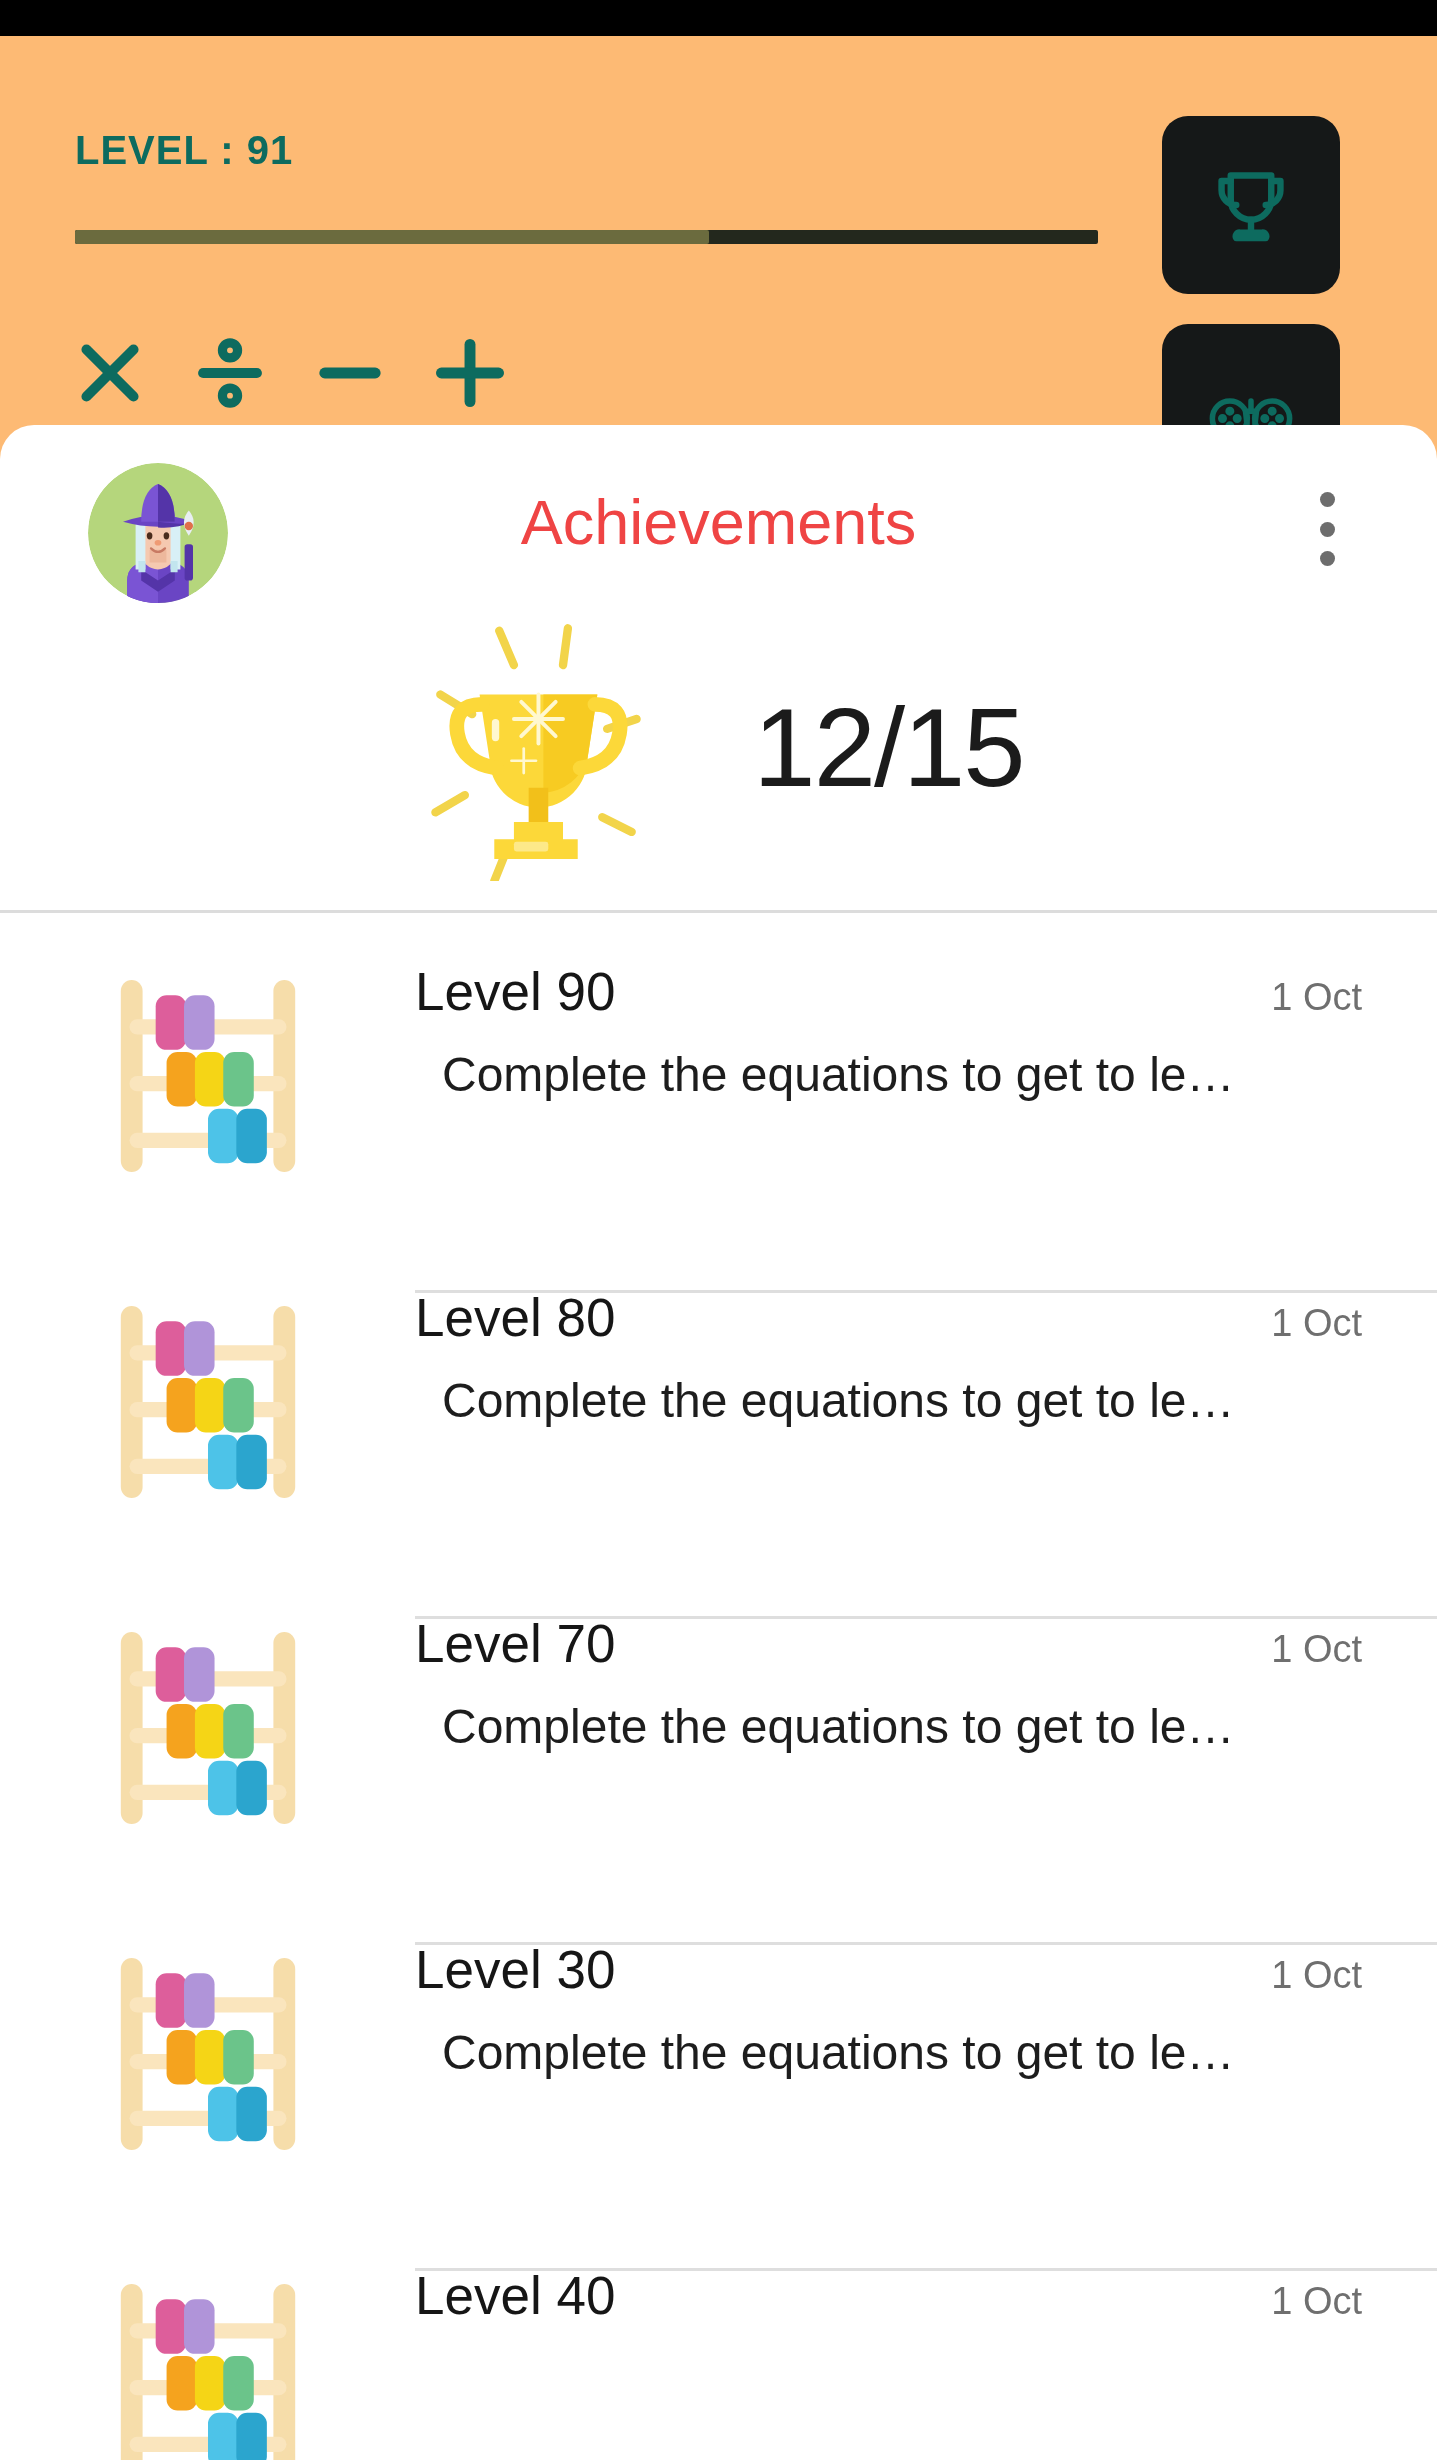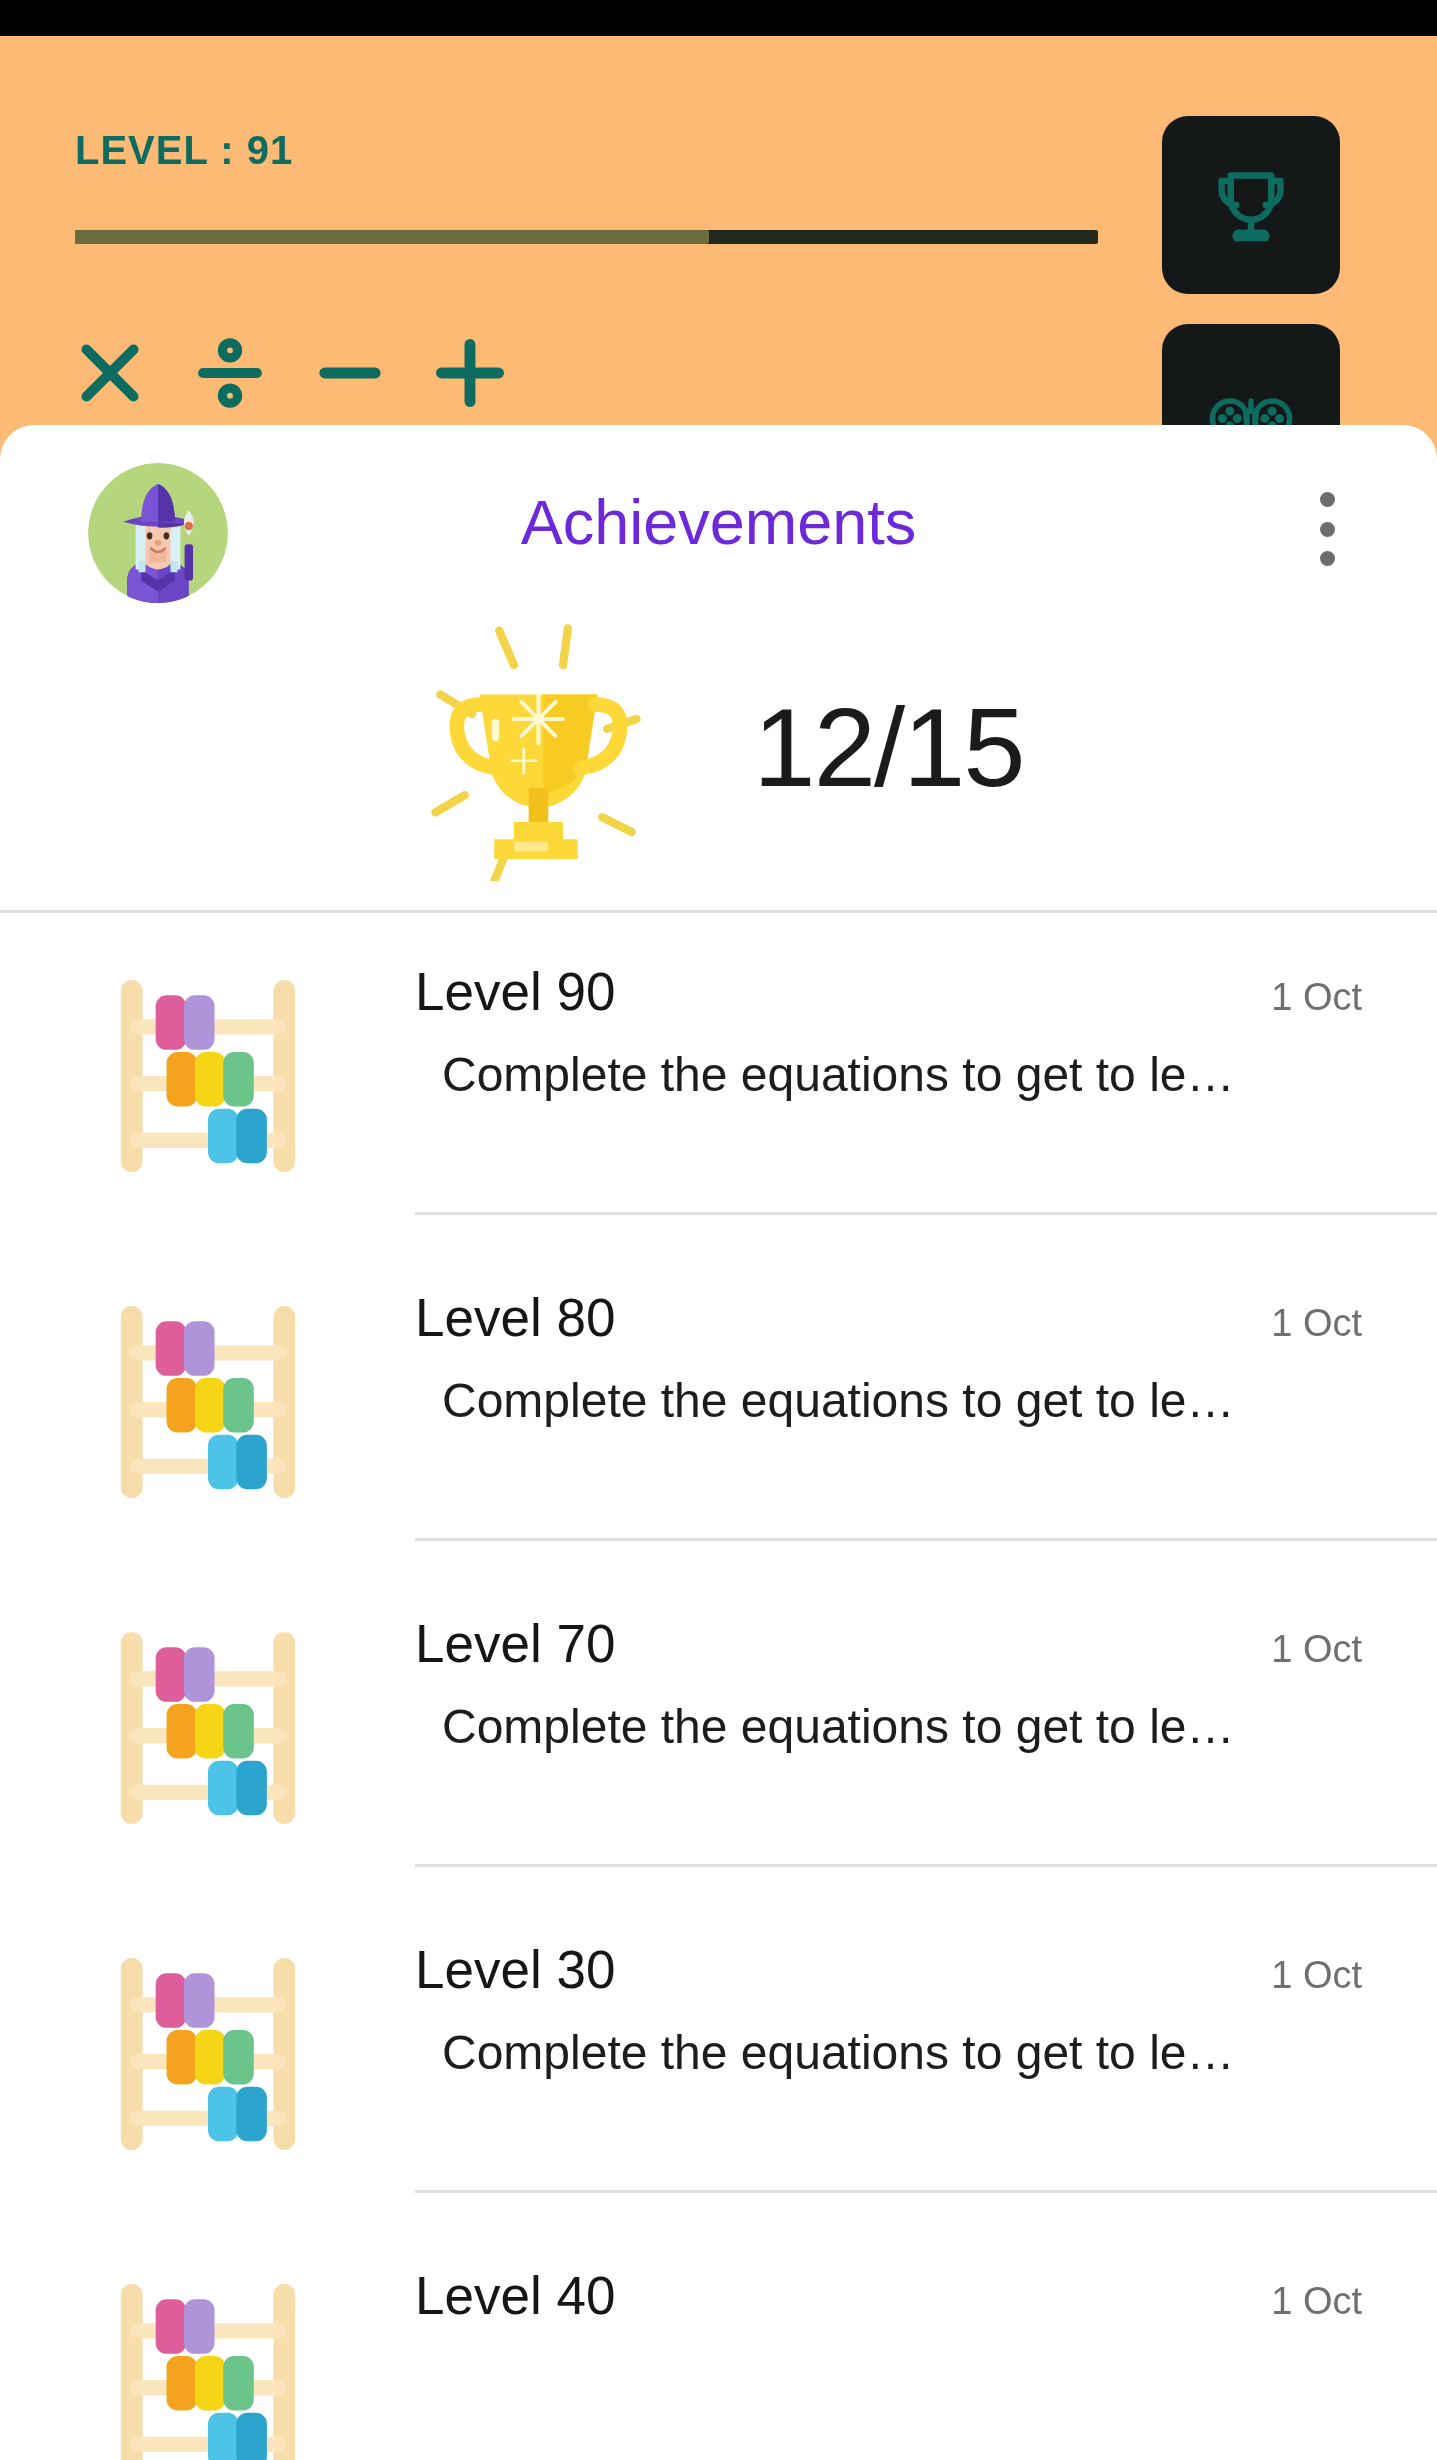--- a/index.html
+++ b/index.html
@@ -69,21 +69,21 @@
   #avatar {
     position:absolute; left:88px; top:38px;
     width:140px; height:140px; border-radius:50%;
     overflow:hidden;
   }
   #avatar svg { width:140px; height:140px; display:block; }
 
   #page-title {
     position:absolute; left:0; top:0; width:100%;
     text-align:center; line-height:195px;
-    font-size:63px; color:#6d28d9; font-weight:400;
+    font-size:63px; color:#ef4444; font-weight:400;
   }
 
   #overflow-menu {
     position:absolute; right:75px; top:63px;
     width:70px; height:82px;
     display:flex; flex-direction:column; align-items:center;
     justify-content:space-between; padding:4px 0;
   }
   #overflow-menu span {
     display:block; width:15px; height:15px; border-radius:50%;
@@ -116,21 +116,21 @@
   }
   .row-icon-wrap {
     flex:none; width:415px;
     display:flex; align-items:center; justify-content:center;
     height:326px;
   }
   .abacus { width:218px; height:218px; display:block; }
 
   .row-body {
     flex:1; position:relative; padding-right:75px;
-    height:302px;
+    height:380px;
   }
   .row-topline {
     display:flex; align-items:baseline; justify-content:space-between;
     padding-top:50px;
   }
   .row-title {
     font-size:53px; color:#161616; font-weight:400; line-height:1.1;
   }
   .row-date {
     font-size:38px; color:#6f6f6f; font-weight:400;

